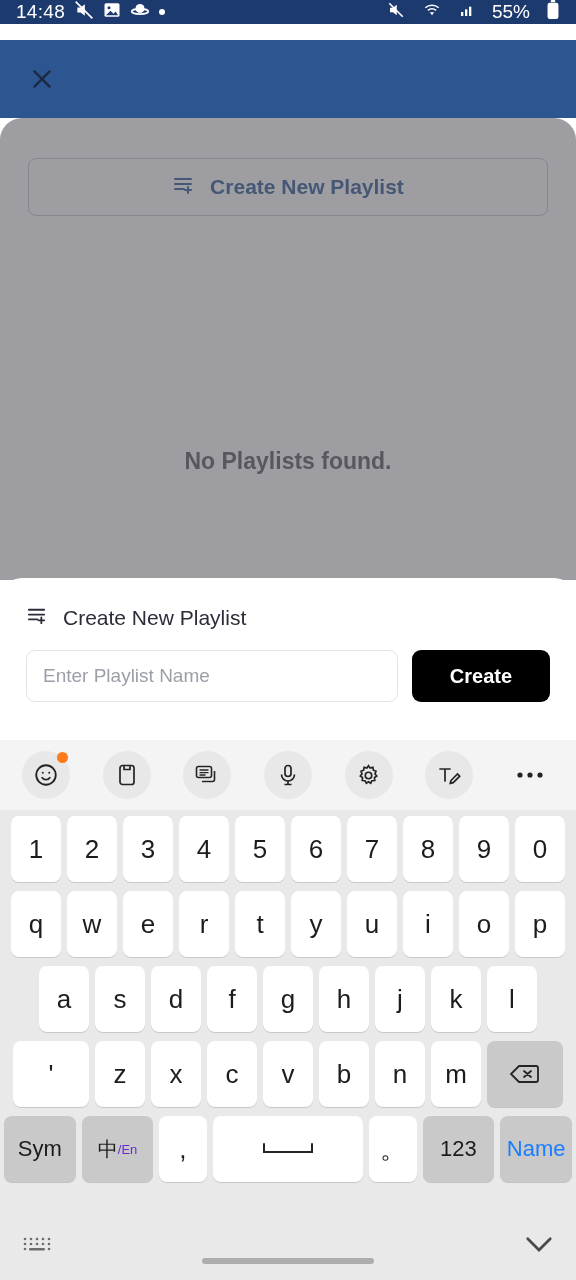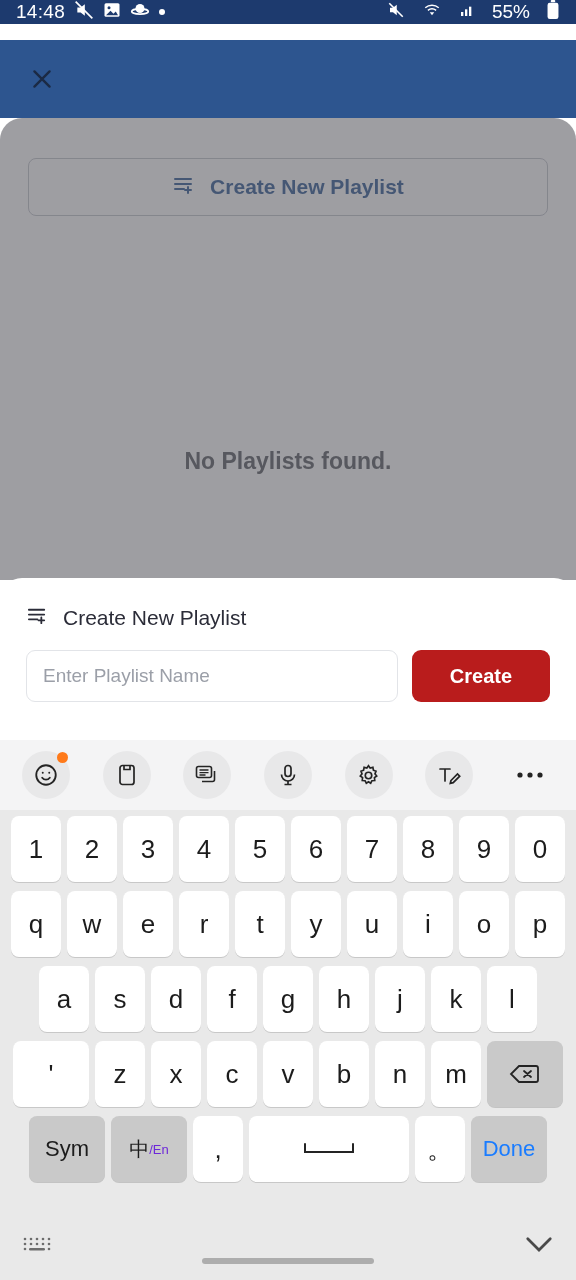--- a/index.html
+++ b/index.html
@@ -71,21 +71,21 @@
   }
   .sheet-form { display:flex; align-items:center; gap:14px; padding:18px 26px 0; }
   .name-input {
     flex:1; height:52px; border:1px solid #e2e4e8; border-radius:9px;
     padding:0 16px; font-size:19px; color:#404040;
     font-family:"Liberation Sans", sans-serif; background:#fff; outline:none;
   }
   .name-input::placeholder { color:#9b9fa8; }
   .create-btn {
     width:138px; height:52px; border:none; border-radius:9px;
-    background:#b91c1c; color:#fff; font-size:20px; font-weight:bold;
+    background:#000000; color:#fff; font-size:20px; font-weight:bold;
     font-family:"Liberation Sans", sans-serif;
   }
 
   
   .kb { position:absolute; top:740px; left:0; width:576px; height:540px; background:#e9e9e9; }
   .kb-toolbar {
     height:70px; display:flex; align-items:center; justify-content:space-between;
     padding:0 22px; background:#f4f4f5;
   }
   .kb-tool {
@@ -342,21 +342,22 @@
           <span>中</span>
             <span class="lang-small">/En</span>
         </div>
         <div class="key letter">,</div>
         <div class="key space">
           <svg width="56" height="16" viewBox="0 0 56 16" fill="none" stroke="#242424" stroke-width="2" stroke-linecap="round">
             <path d="M4 3v8h48V3"></path>
           </svg>
         </div>
         <div class="key letter">。</div>
-        <div class="key wide gray done">Done</div>
+        <div class="key wide gray fn">123</div>
+        <div class="key wide gray done">Name</div>
       </div>
     </div>
 
     <div class="kb-footer">
       <span>
         <svg width="30" height="20" viewBox="0 0 30 20" fill="#6d6d6d">
           <circle cx="3" cy="4" r="1.3"></circle>
             <circle cx="9" cy="4" r="1.3"></circle>
             <circle cx="15" cy="4" r="1.3"></circle>
             <circle cx="21" cy="4" r="1.3"></circle>

